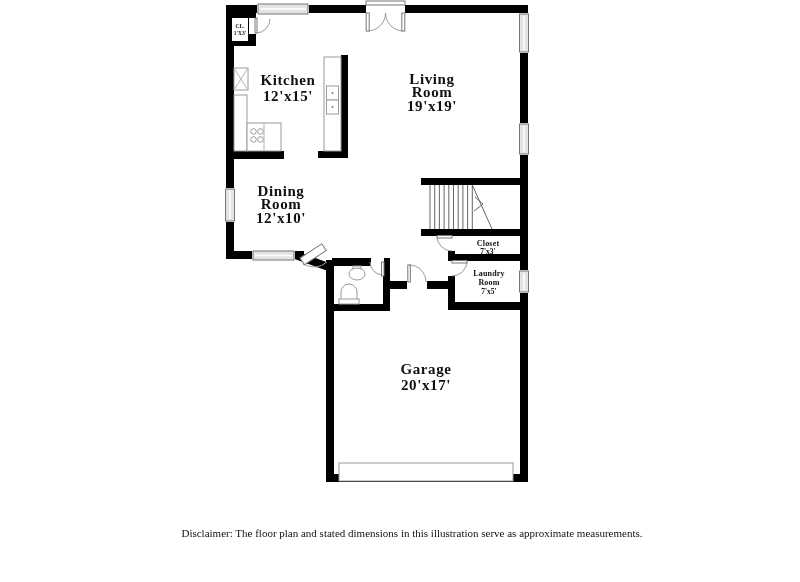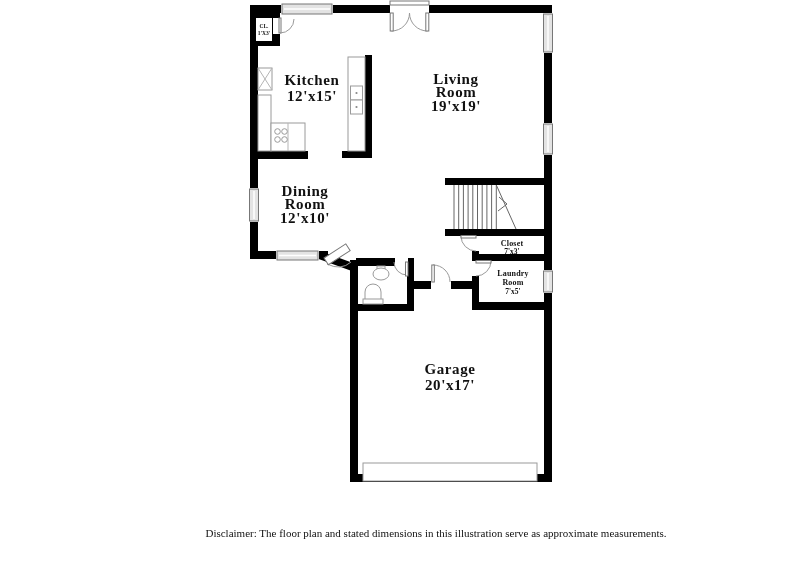--- a/index.html
+++ b/index.html
@@ -1,17 +1,17 @@
 <!DOCTYPE html>
 <html><head>
 <meta charset="utf-8">
 <style>
   html,body{margin:0;padding:0;background:#fff;}
   .canvas{position:relative;width:728px;height:582px;background:#ffffff;overflow:hidden;
-          font-family:"Liberation Serif",serif;margin-left:24px;}
+          font-family:"Liberation Serif",serif;}
   svg{position:absolute;left:0;top:0;}
   .wall{fill:#000;}
   .gap{fill:#fff;}
   .win{fill:#e3e3e3;stroke:#777;stroke-width:1;}
   .winline{stroke:#fff;stroke-width:1.5;fill:none;}
   .fix{fill:#fff;stroke:#9a9a9a;stroke-width:1;}
   .fixline{stroke:#b5b5b5;stroke-width:1;fill:none;}
   .door{fill:none;stroke:#9a9a9a;stroke-width:1;}
   .panel{fill:#fff;stroke:#777;stroke-width:1;}
   .tread{stroke:#666;stroke-width:1;fill:none;}

